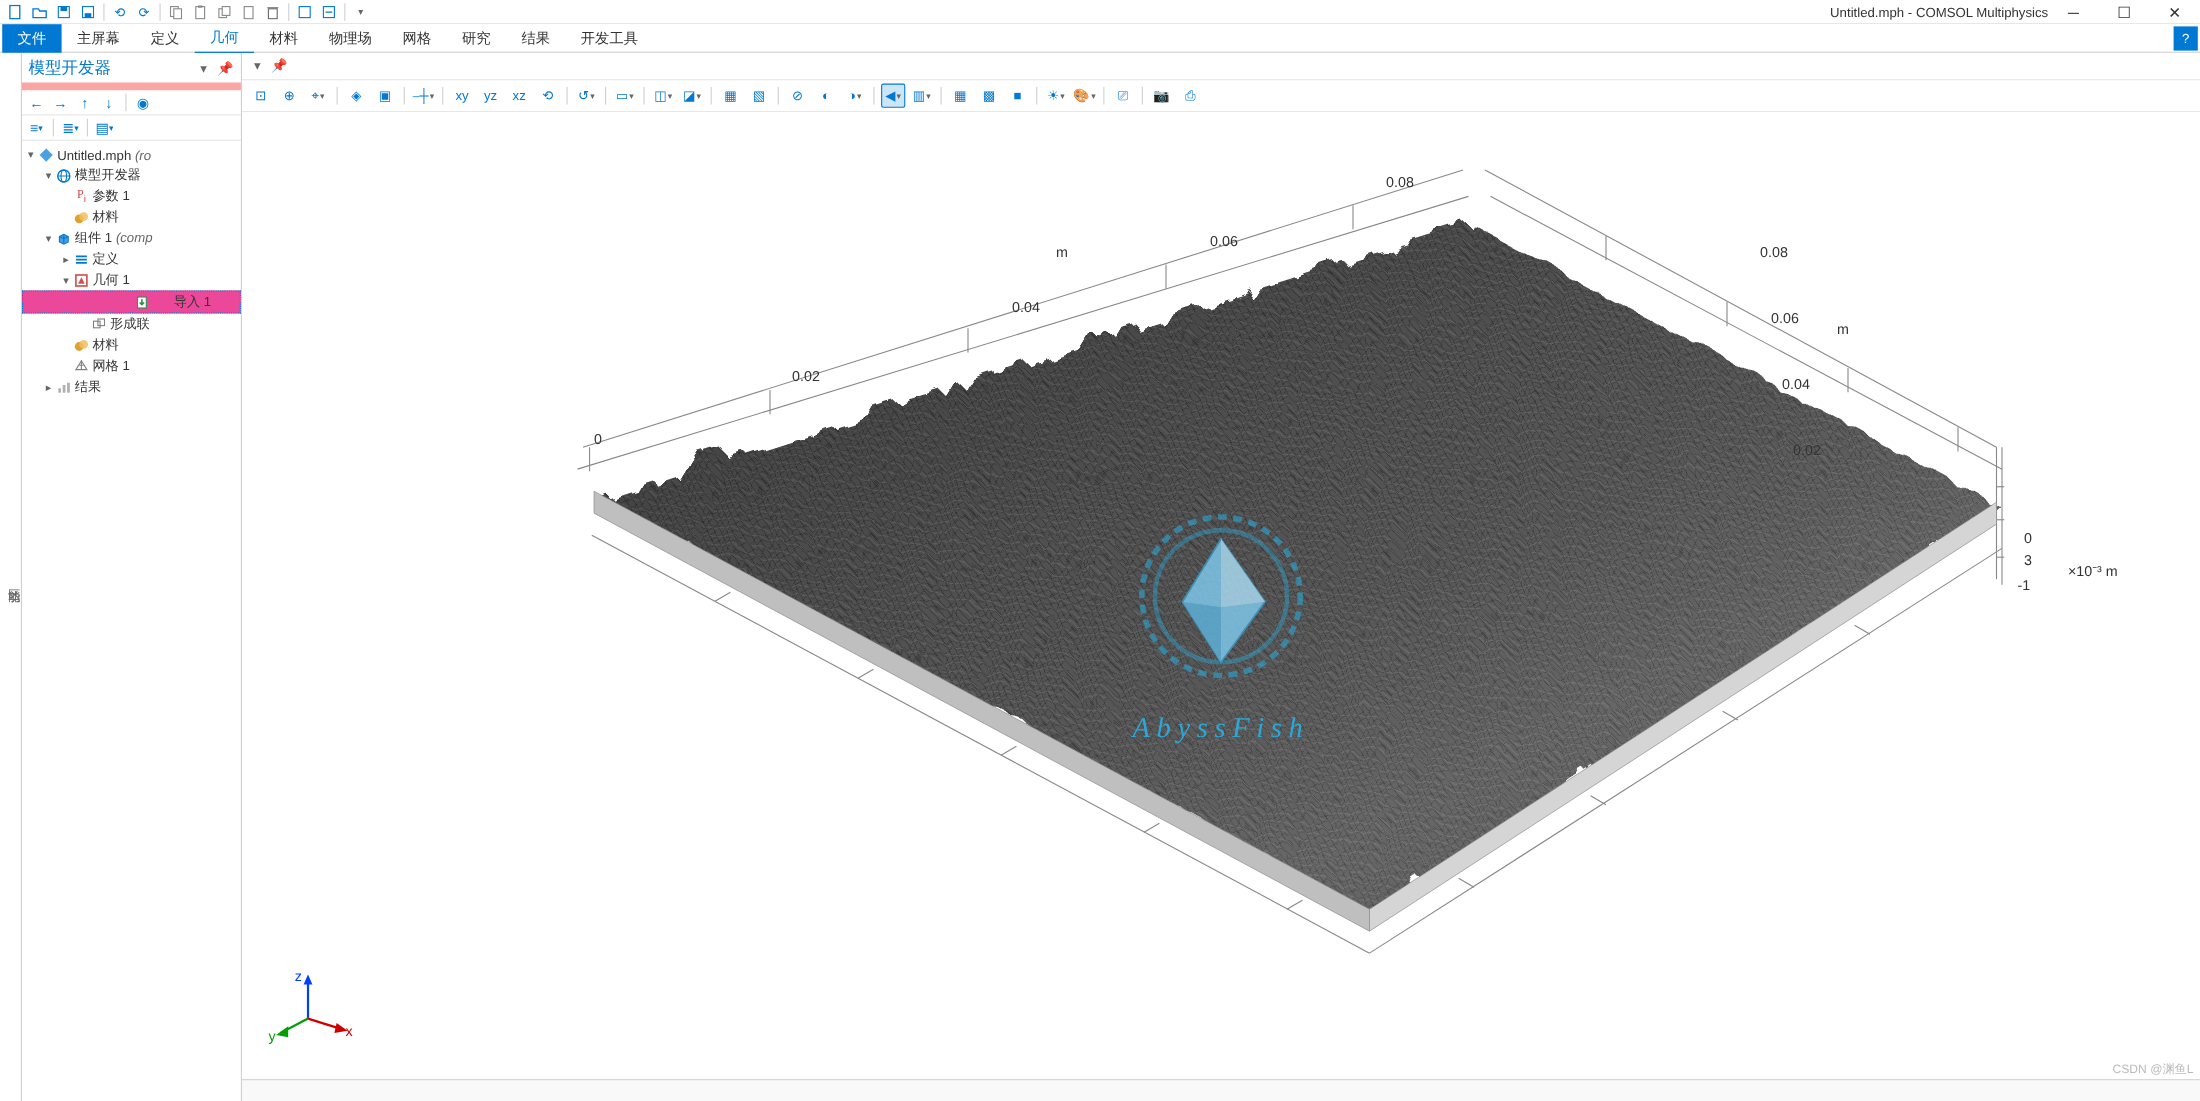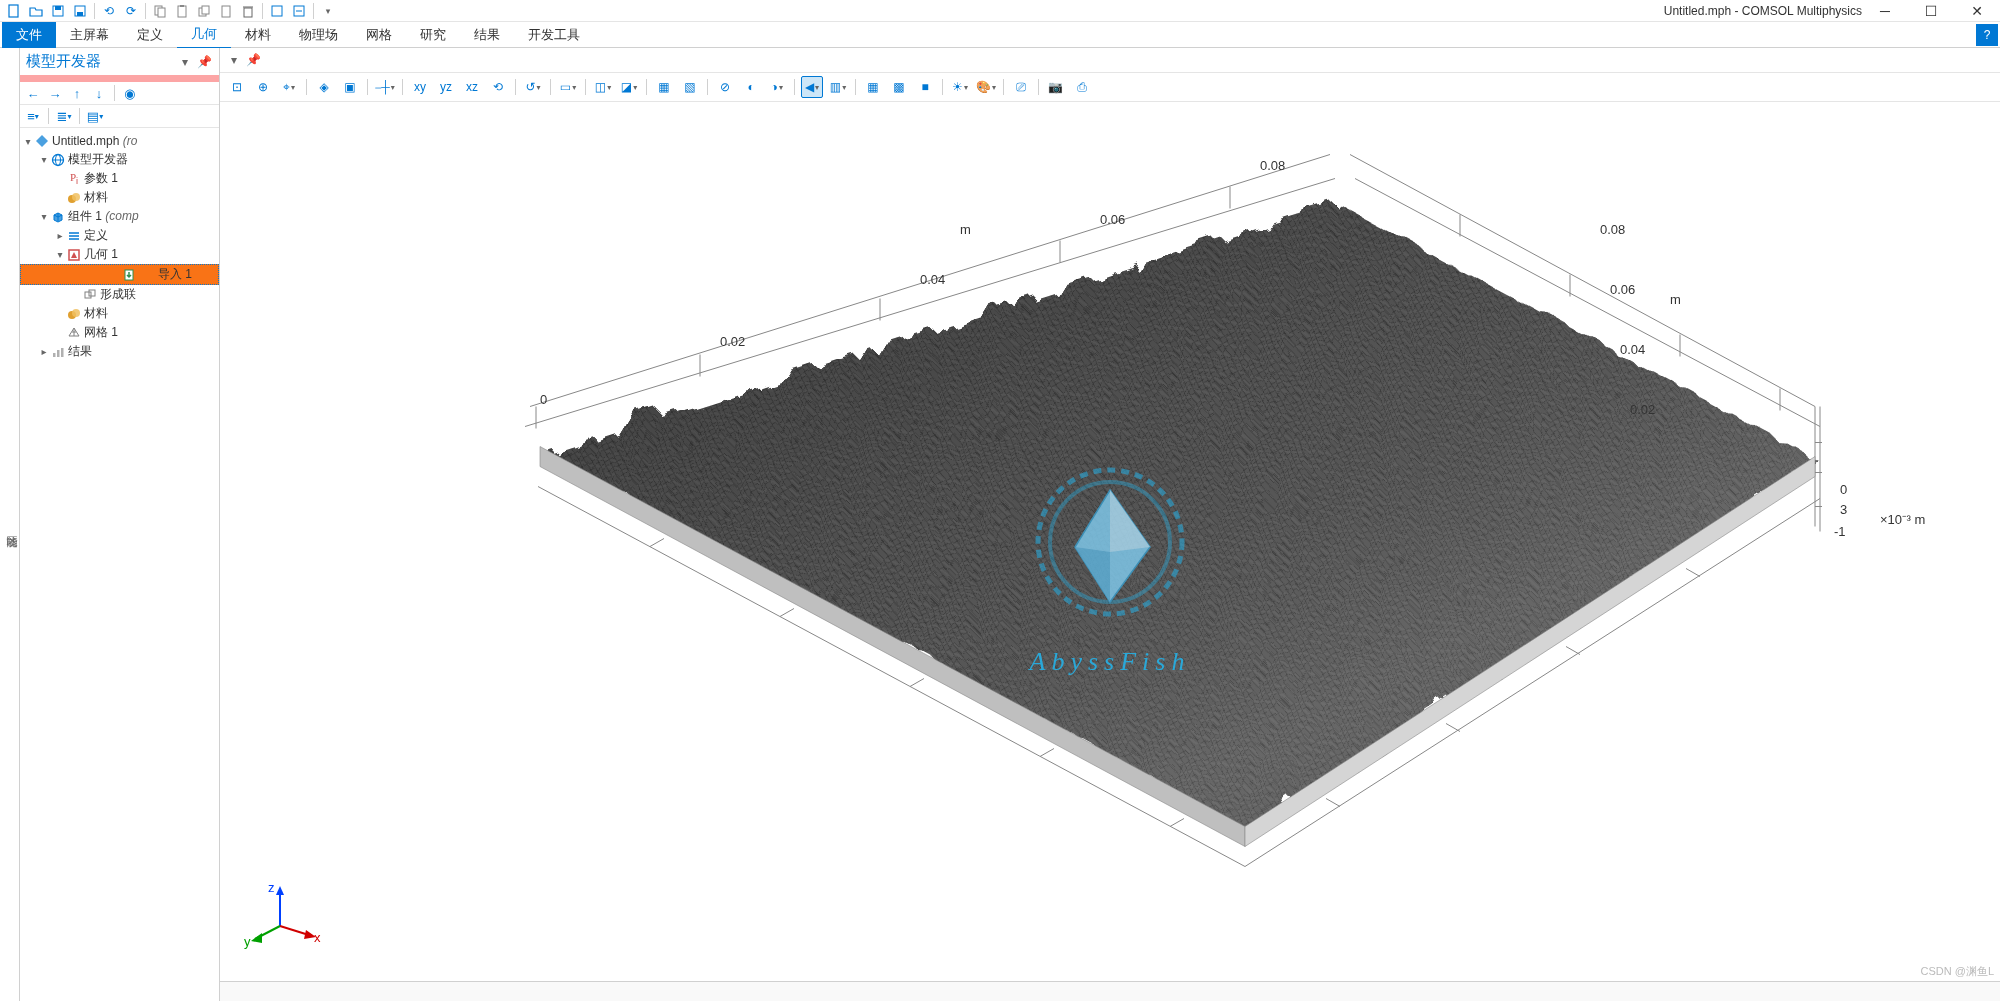--- a/index.html
+++ b/index.html
@@ -32,21 +32,21 @@
 .panel-head-icons { display: flex; gap: 4px; }
 .pico { width: 16px; height: 16px; color: #666; cursor: pointer; display: flex; align-items: center; justify-content: center; font-size: 12px; }
 
 .panel-toolbar { display: flex; align-items: center; padding: 2px 4px; gap: 4px; border-bottom: 1px solid #e5e5e5; flex-wrap: wrap; }
 .tico { width: 18px; height: 18px; display: flex; align-items: center; justify-content: center; cursor: pointer; color: #0078d4; font-size: 13px; }
 .sep { width: 1px; height: 16px; background: #d0d0d0; margin: 0 2px; }
 
 
 .tree { flex: 1; overflow: auto; padding: 4px 0; }
 .tree-row { display: flex; align-items: center; min-height: 18px; padding: 1px 2px; cursor: pointer; white-space: nowrap; }
-.tree-row.sel { background: #f97316; border: 1px dotted #0078d4; gap: 19px; }
+.tree-row.sel { background: #ec4899; border: 1px dotted #0078d4; gap: 19px; }
 .expander { width: 12px; text-align: center; color: #666; font-size: 10px; }
 .indent { display: inline-block; }
 .ticon { width: 16px; height: 16px; display: inline-flex; align-items: center; justify-content: center; margin-right: 2px; }
 .tree-label { font-size: 12px; }
 .tree-label em { font-style: italic; color: #666; }
 
 
 .graphics { flex: 1; display: flex; flex-direction: column; background: #fff; }
 .graphics-head { display: flex; align-items: center; padding: 4px 6px; border-bottom: 1px solid #e5e5e5; }
 .graphics-title { color: #0078d4; font-size: 15px; flex: 1; }

